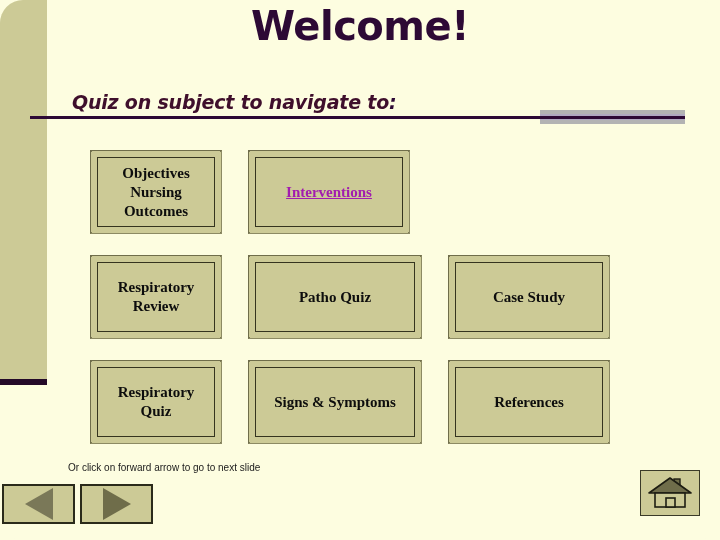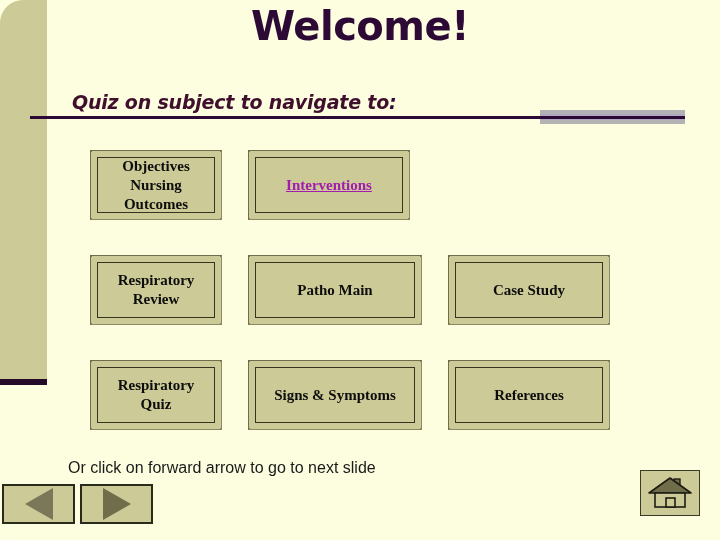--- a/index.html
+++ b/index.html
@@ -116,21 +116,21 @@
   }
   .menu-row {
     display: flex;
     height: 86px;
     margin-bottom: 19px;
   }
   .menu-row:last-child { margin-bottom: 0; }
 
   .menu-cell {
     position: relative;
-    height: 70px;
+    height: 84px;
     box-sizing: border-box;
   }
   .menu-cell.c0 { width: 132px; margin-right: 26px; }
   .menu-cell.c1 { width: 174px; margin-right: 26px; }
   .menu-cell.c2 { width: 162px; }
 
   
   .frame {
     position: absolute;
     inset: 0;
@@ -184,21 +184,21 @@
     color: #a21caf;
     text-decoration: underline;
   }
 
   
   .footer-note {
     position: absolute;
     left: 68px;
     top: 460px;
     font-family: "Liberation Sans", sans-serif;
-    font-size: 16px;
+    font-size: 10px;
     line-height: 16px;
     color: #1a1a1a;
   }
 
   .nav-btn {
     position: absolute;
     width: 73px;
     height: 40px;
     background: #ccca96;
     border: 2px solid #2a2a1a;
@@ -276,21 +276,21 @@
         <div class="menu-cell c0">
           <div class="frame">
             <div class="frame-inner">
               <div class="menu-label">Respiratory<br>Review</div>
             </div>
           </div>
         </div>
         <div class="menu-cell c1">
           <div class="frame">
             <div class="frame-inner">
-              <div class="menu-label">Patho Main</div>
+              <div class="menu-label">Patho Quiz</div>
             </div>
           </div>
         </div>
         <div class="menu-cell c2">
           <div class="frame">
             <div class="frame-inner">
               <div class="menu-label">Case Study</div>
             </div>
           </div>
         </div>

